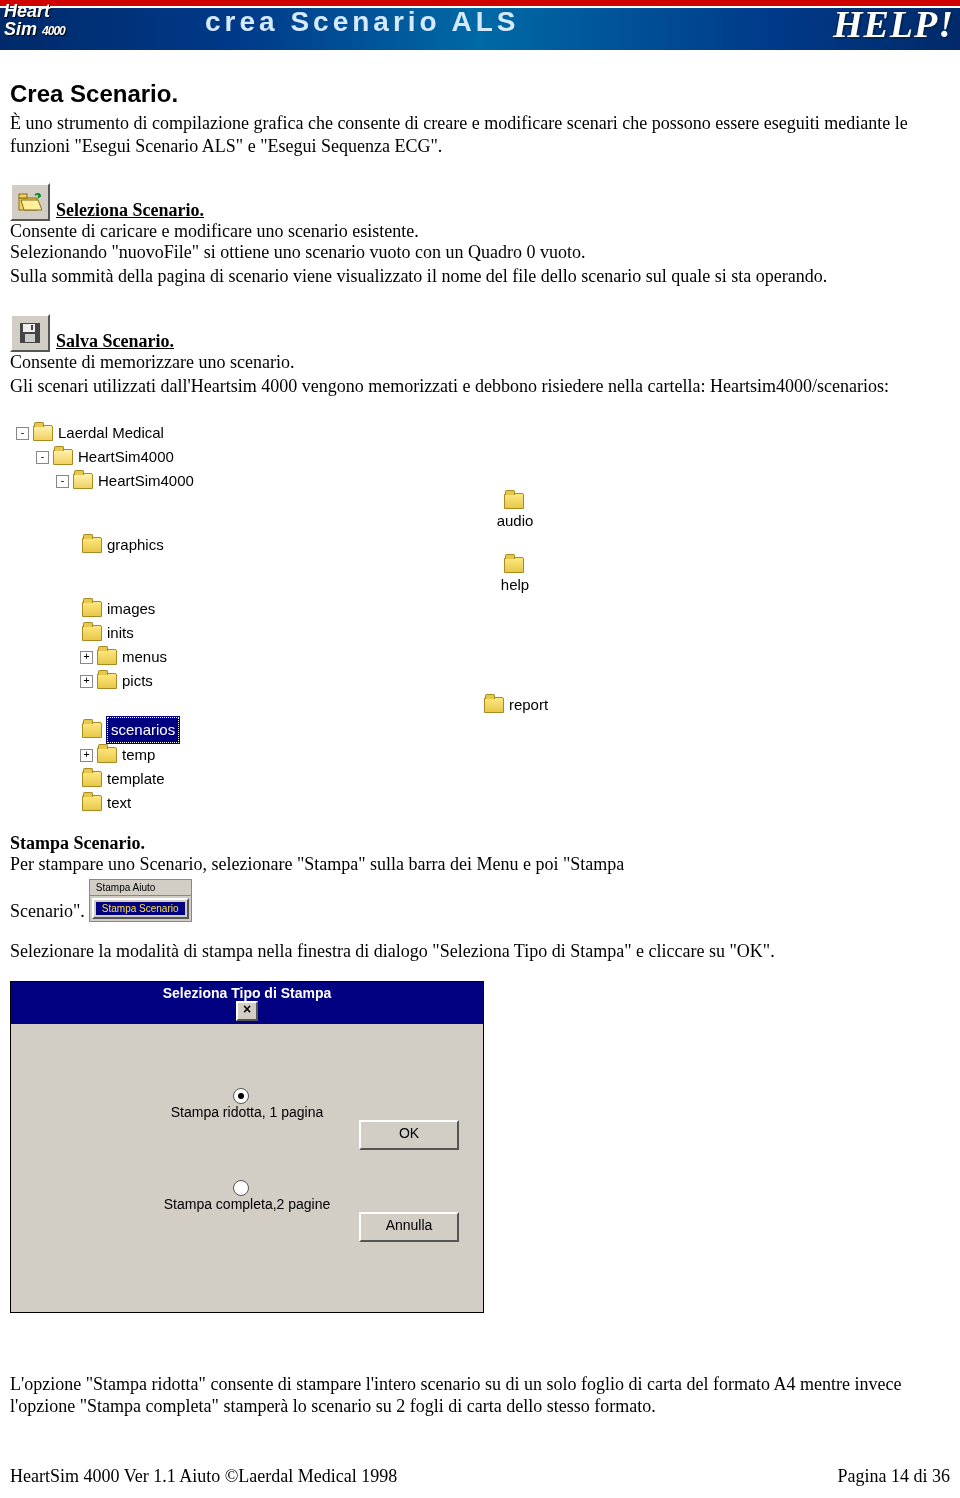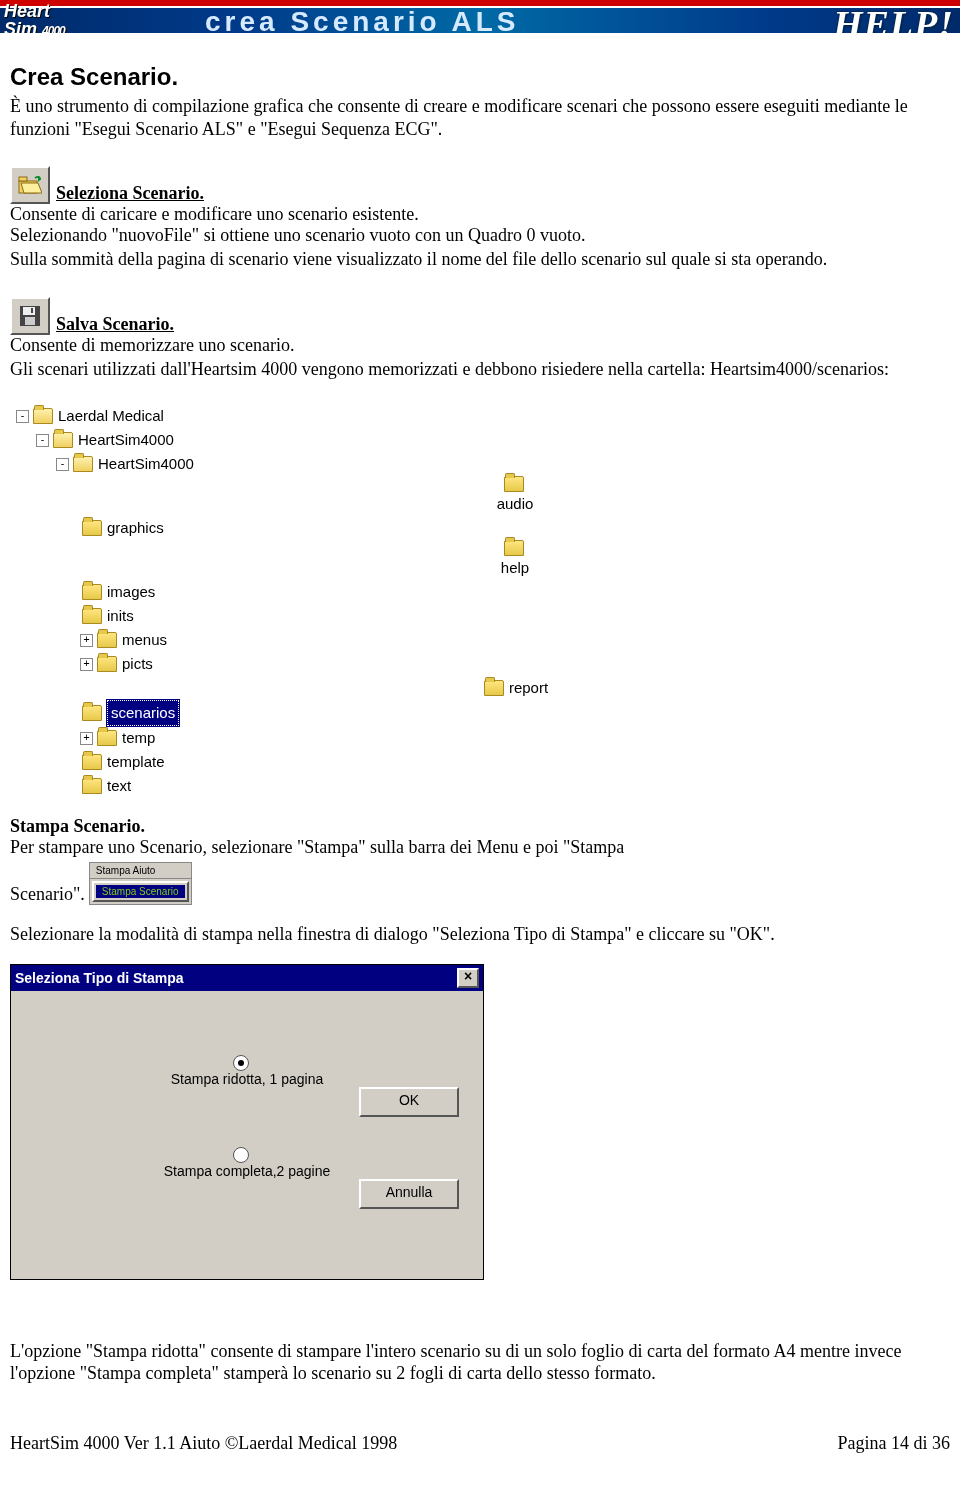--- a/index.html
+++ b/index.html
@@ -5,21 +5,21 @@
   body{
     margin:0;
     padding:0;
     background:#fff;
     font-family:"Times New Roman",serif;
     font-size:18px;
     color:#000;
     width:960px;
   }
   .banner{
-    height:33px;
+    height:50px;
     background:linear-gradient(to right,#002a6a 0%,#003a8a 25%,#006aa6 50%,#003a8a 80%,#002a6a 100%);
     position:relative;
     overflow:hidden;
   }
   .banner .band{
     position:absolute;top:0;left:0;right:0;height:6px;
     background:#ce0000;border-bottom:2px solid #fff;
   }
   .banner .logo{
     position:absolute;left:4px;top:2px;font-family:Arial,sans-serif;
@@ -73,30 +73,30 @@
   }
   .menu-snip{
     display:inline-block;vertical-align:middle;margin-left:4px;
     border:1px solid #888;background:#d2cec6;font-family:Arial,sans-serif;font-size:10px;
   }
   .menu-snip .bar{padding:2px 6px;border-bottom:1px solid #888;}
   .menu-snip .drop{
     background:#d2cec6;border:2px solid;border-color:#fff #555 #555 #fff;margin:2px;
   }
   .menu-snip .drop span{
-    display:inline-block;background:#000080;color:#84cc16;padding:1px 6px;margin:2px;
+    display:inline-block;background:#000080;color:#fde047;padding:1px 6px;margin:2px;
   }
   
   .dialog{
     width:472px;border:1px solid #000;background:#d2cec6;margin-top:6px;
     font-family:Arial,sans-serif;font-size:14px;
   }
   .dialog .titlebar{
     display:flex;align-items:center;justify-content:space-between;
-    background:#000080;color:#fff;padding:3px 4px;font-weight:700;
+    background:#000080;color:#fff;padding:3px 4px;font-weight:700;flex-direction:column;
   }
   .dialog .titlebar .x{
     width:18px;height:16px;background:#d2cec6;border:2px solid;
     border-color:#fff #555 #555 #fff;color:#000;font:700 14px/12px Arial;text-align:center;
   }
   .dialog .body{padding:34px 24px 40px 24px;}
   .dialog .opt-row{display:flex;align-items:center;margin:30px 0;flex-direction:column;}
   .radio{
     width:14px;height:14px;border-radius:50%;border:1px solid #555;
     background:#fff;margin-right:12px;display:flex;align-items:center;justify-content:center;

